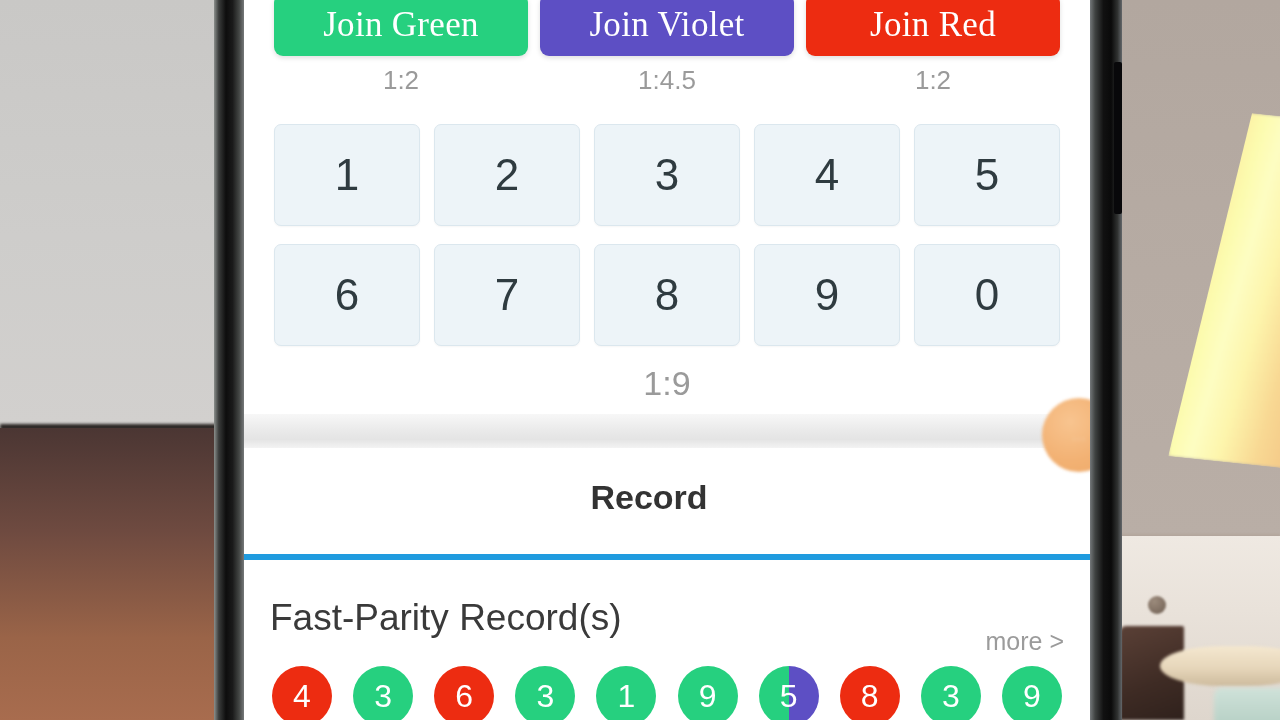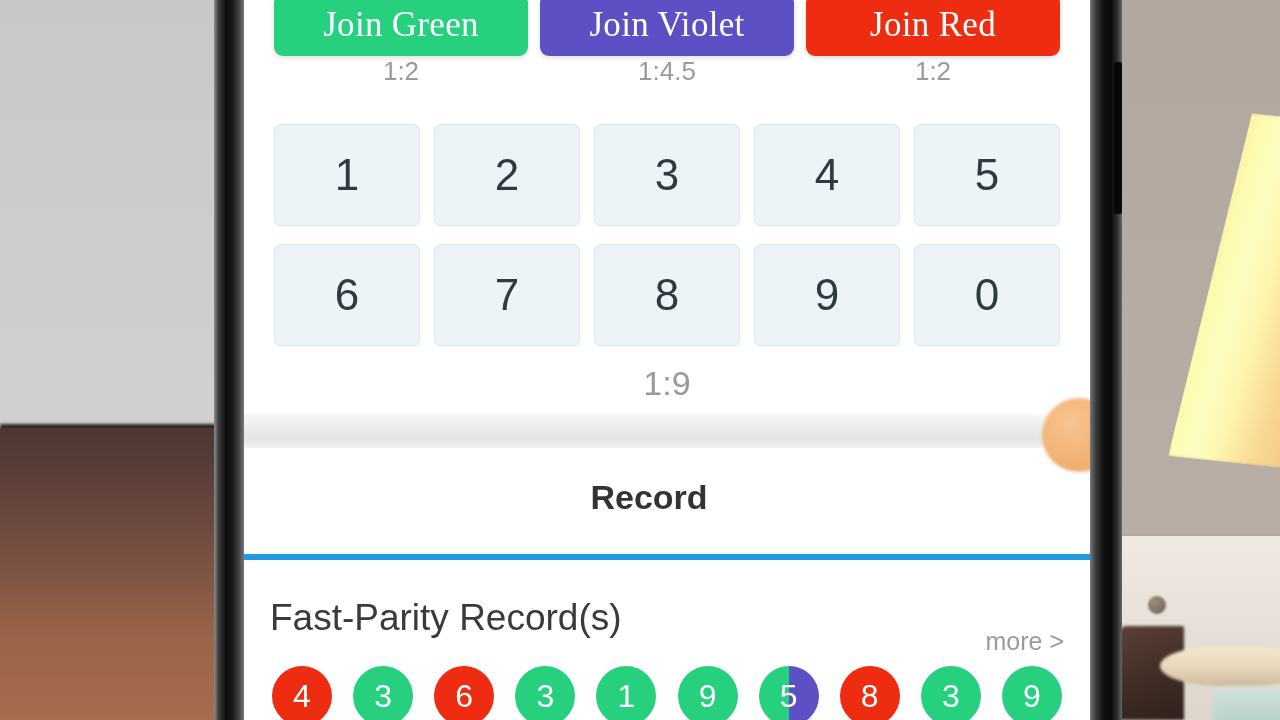--- a/index.html
+++ b/index.html
@@ -168,20 +168,21 @@
     letter-spacing: 0.3px;
     box-shadow: 0 2px 5px rgba(0,0,0,0.13);
     cursor: pointer;
     white-space: nowrap;
   }
   .join-green { background: #26d07f; }
   .join-violet { background: #5d4fc4; }
   .join-red   { background: #ed2c11; }
 
   .join-odds {
+    margin-top: 9px;
     font-size: 26px;
     color: #9a9a9a;
     font-family: "Liberation Sans", sans-serif;
   }
 
   
   .num-grid {
     position: absolute;
     left: 0; top: 124px;
     width: 846px;

